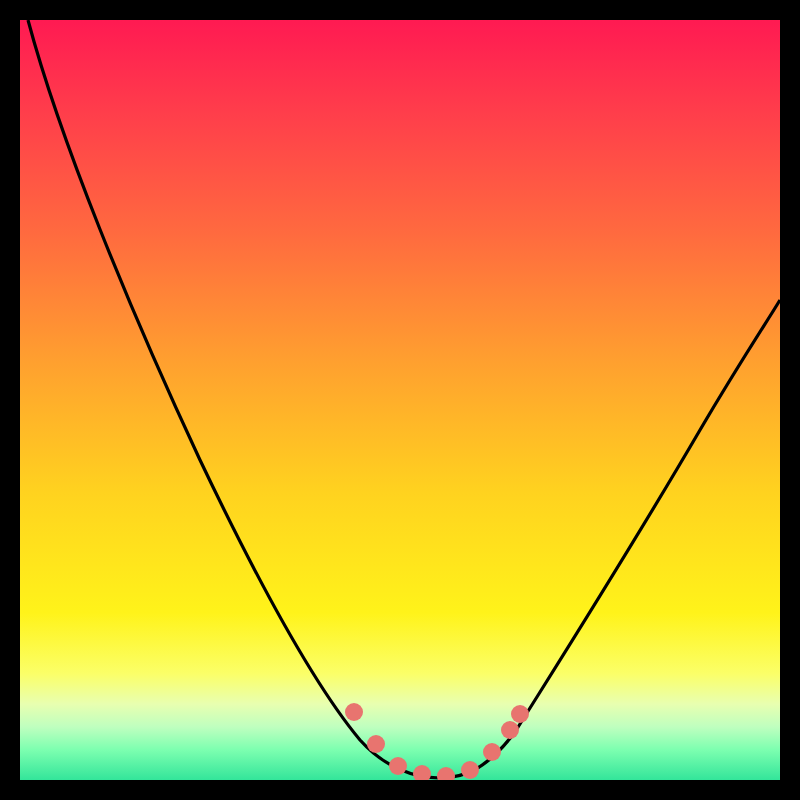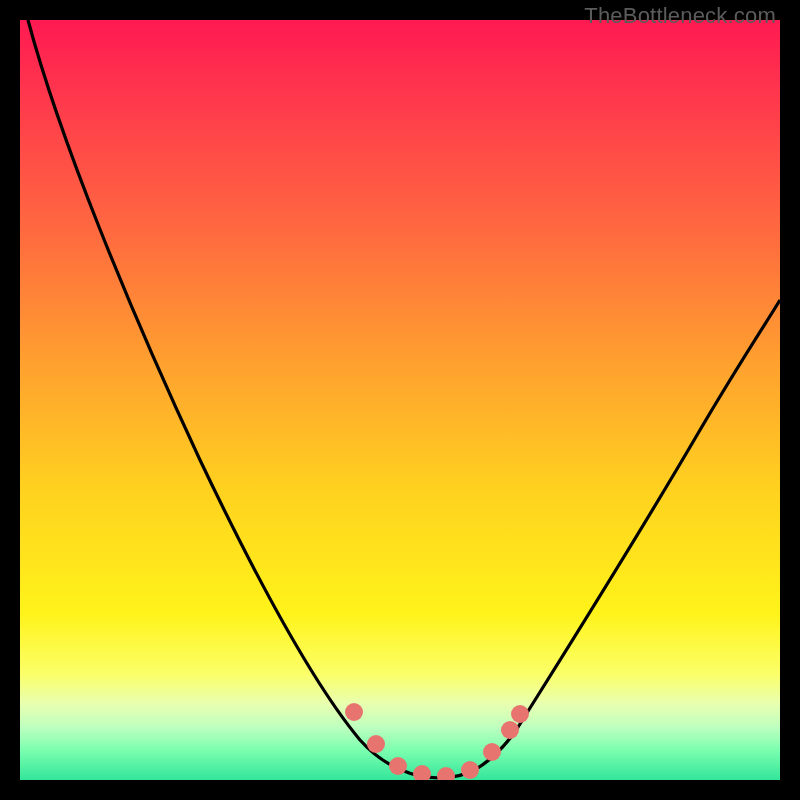--- a/index.html
+++ b/index.html
@@ -79,15 +79,14 @@
         <circle cx="402" cy="754" r="9"></circle>
         <circle cx="426" cy="756" r="9"></circle>
         <circle cx="450" cy="750" r="9"></circle>
         <circle cx="472" cy="732" r="9"></circle>
         <circle cx="490" cy="710" r="9"></circle>
         <circle cx="500" cy="694" r="9"></circle>
       </g>
     </svg>
   </div>
 
-  <div class="watermark">TheBottleneck.com</div>
 
 </div>
 
 </body></html>

